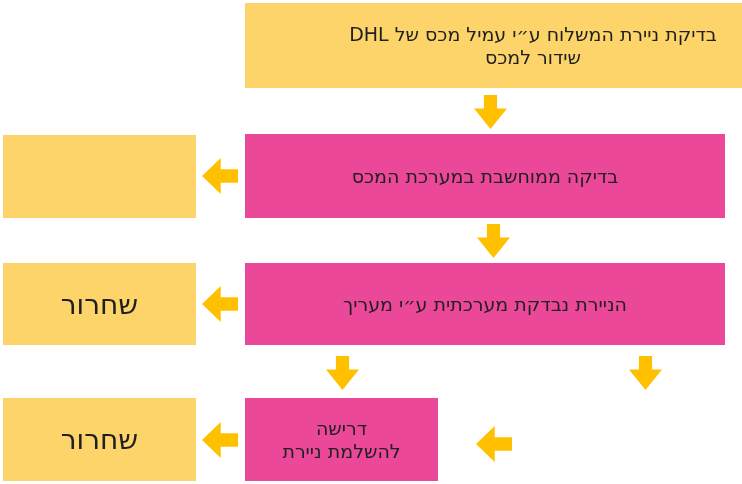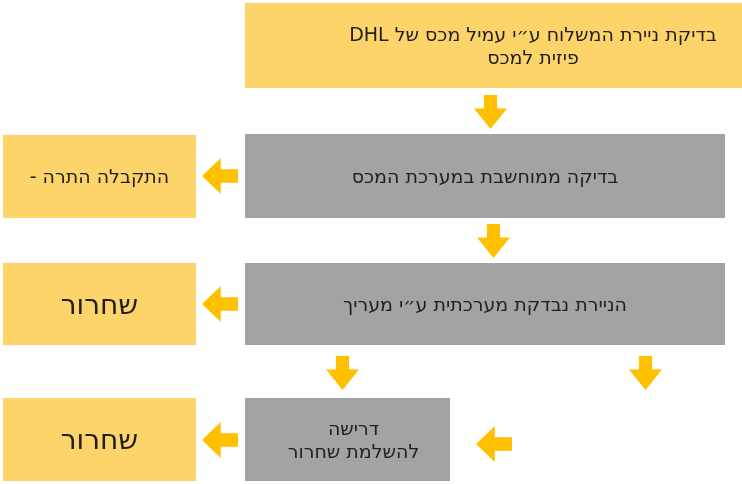--- a/index.html
+++ b/index.html
@@ -18,21 +18,21 @@
     flex-direction: column;
     align-items: center;
     justify-content: center;
     text-align: center;
     color: #1f1f1f;
     font-size: 19px;
     line-height: 23px;
   }
   .node .line { display: block; }
   .yellow { background: #FCD46A; }
-  .cream  { background: #a3a3a3; }
+  .cream  { background: #ec4899; }
   .big    { font-size: 28px; }
 
   .arrow { position: absolute; background: #FFC000; }
   .arrow-down {
     clip-path: polygon(30% 0, 70% 0, 70% 40%, 100% 40%, 50% 100%, 0 40%, 30% 40%);
   }
   .arrow-left {
     clip-path: polygon(0 50%, 52% 0, 52% 31%, 100% 31%, 100% 69%, 52% 69%, 52% 100%);
   }
 
@@ -43,60 +43,59 @@
   #arrow-l1     { left: 202px; top: 158px; width: 36px;  height: 36px; }
   #row2-side    { left: 3px;   top: 135px; width: 193px; height: 83px; }
   #arrow-d2     { left: 477px; top: 224px; width: 33px;  height: 34px; }
   #row3-main    { left: 245px; top: 263px; width: 480px; height: 82px; }
   #arrow-l2     { left: 202px; top: 286px; width: 36px;  height: 36px; }
   #row3-side    { left: 3px;   top: 263px; width: 193px; height: 82px; }
   #arrow-d3a    { left: 326px; top: 356px; width: 33px;  height: 34px; }
   #arrow-d3b    { left: 629px; top: 356px; width: 33px;  height: 34px; }
   #row4-right   { left: 547px; top: 398px; width: 178px; height: 83px; }
   #arrow-l4     { left: 476px; top: 426px; width: 36px;  height: 36px; }
-  #row4-mid     { left: 245px; top: 398px; width: 193px; height: 83px; padding-left: 12px; }
+  #row4-mid     { left: 245px; top: 398px; width: 193px; height: 83px; }
   #arrow-l3     { left: 202px; top: 422px; width: 36px;  height: 36px; }
   #row4-left    { left: 3px;   top: 398px; width: 193px; height: 83px; }
 </style>
 </head>
 <body>
 
 <div class="canvas">
 
   <div id="top-box" class="node yellow">
     <span class="line">בדיקת ניירת המשלוח ע״י עמיל מכס של DHL</span>
-    <span class="line">פיזית למכס</span>
+    <span class="line">שידור למכס</span>
   </div>
 
   <div id="arrow-d1" class="arrow arrow-down"></div>
 
   <div id="row2-main" class="node cream">
     <span class="line">בדיקה ממוחשבת במערכת המכס</span>
   </div>
   <div id="arrow-l1" class="arrow arrow-left"></div>
   <div id="row2-side" class="node yellow">
-    <span class="line">התקבלה התרה -</span>
   </div>
 
   <div id="arrow-d2" class="arrow arrow-down"></div>
 
   <div id="row3-main" class="node cream">
     <span class="line">הניירת נבדקת מערכתית ע״י מעריך</span>
   </div>
   <div id="arrow-l2" class="arrow arrow-left"></div>
   <div id="row3-side" class="node yellow big">
     <span class="line">שחרור</span>
   </div>
 
   <div id="arrow-d3a" class="arrow arrow-down"></div>
   <div id="arrow-d3b" class="arrow arrow-down"></div>
 
   <div id="arrow-l4" class="arrow arrow-left"></div>
   <div id="row4-mid" class="node cream">
     <span class="line">דרישה</span>
-    <span class="line">להשלמת שחרור</span>
+    <span class="line">להשלמת ניירת</span>
   </div>
   <div id="arrow-l3" class="arrow arrow-left"></div>
   <div id="row4-left" class="node yellow big">
     <span class="line">שחרור</span>
   </div>
 
 </div>
 
 </body></html>

